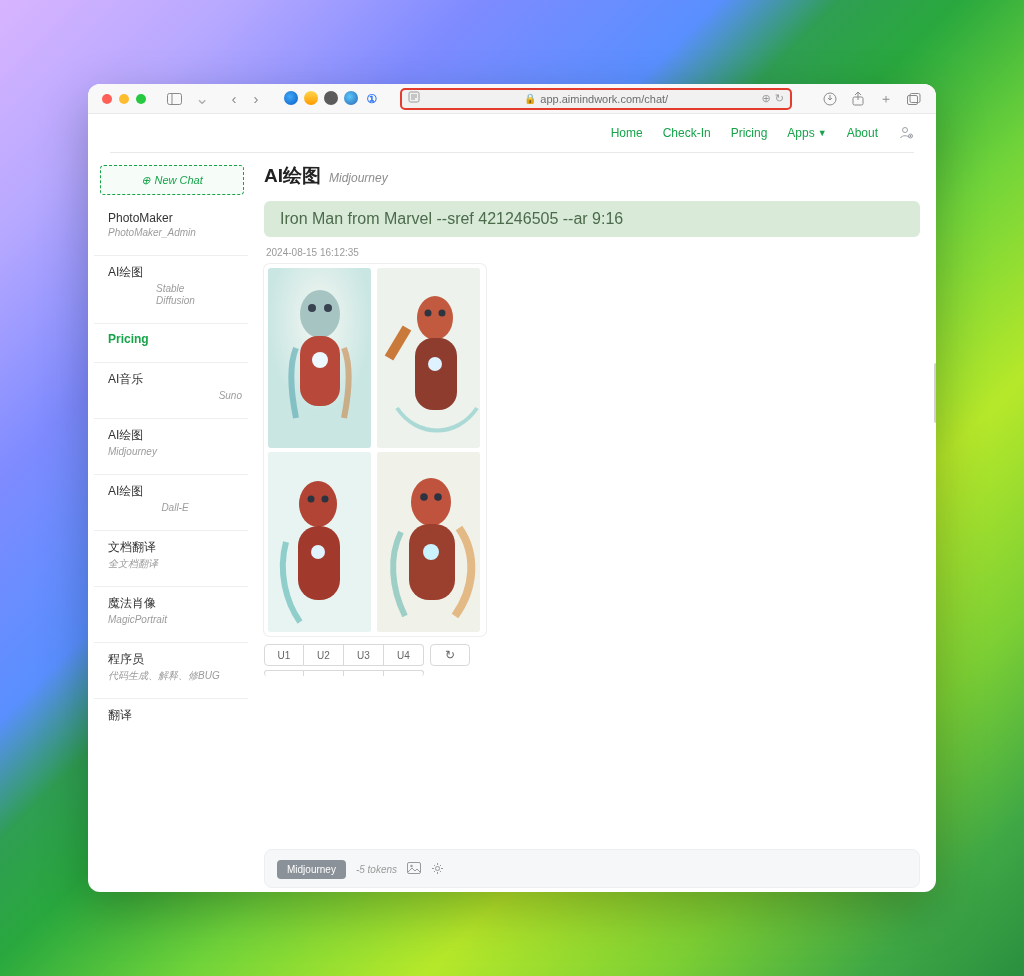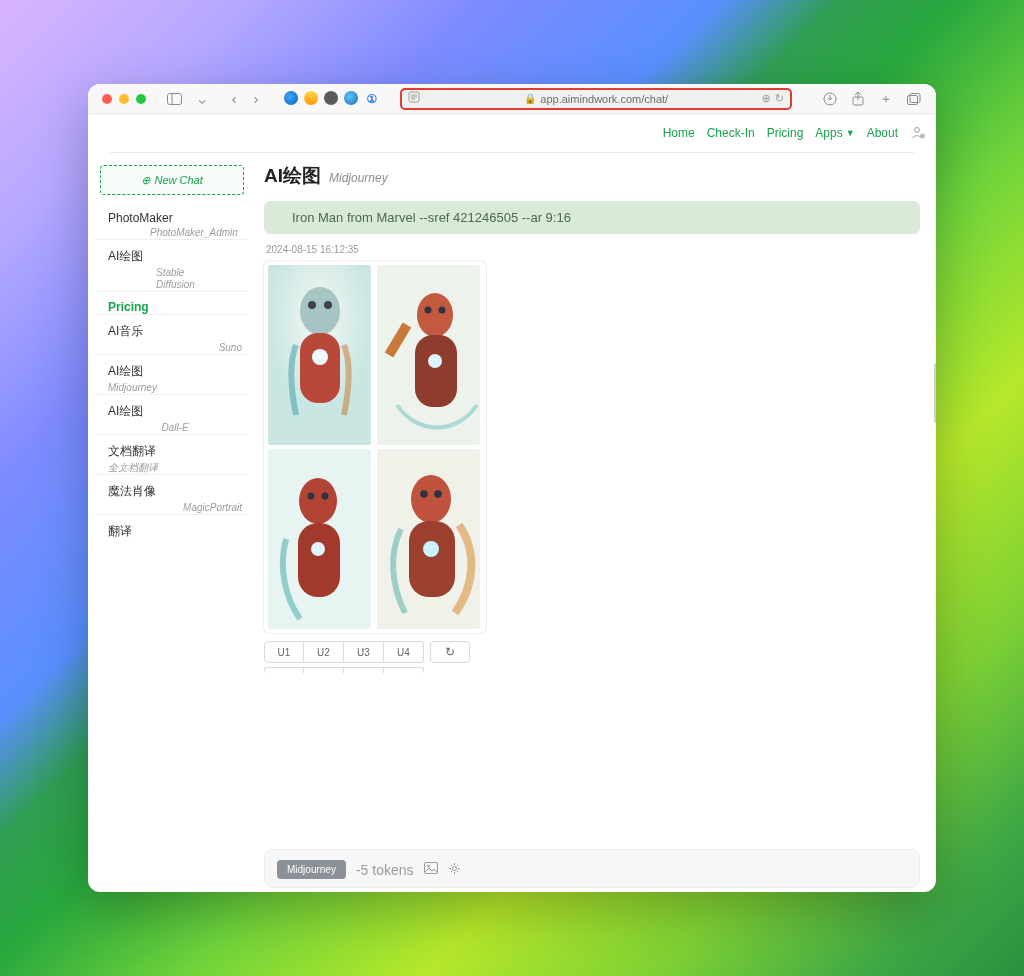--- a/index.html
+++ b/index.html
@@ -49,51 +49,51 @@
     background:#f1f1f1;
   }
   .urlbar .lock{margin-right:4px;font-size:10px}
   .urlbar .side{position:absolute;left:6px;color:#9a9a9a;font-size:12px}
   .urlbar .refresh{position:absolute;right:6px;color:#9a9a9a;font-size:11px;display:flex;gap:4px}
   .right-tbicons{display:flex;gap:12px;margin-left:18px}
   
   .content{flex:1;display:flex;flex-direction:column;overflow:hidden}
   .topnav{
     height:38px;display:flex;align-items:center;justify-content:flex-end;
-    gap:12px;padding:0 10px;font-size:12px;color:#16a34a;
+    gap:20px;padding:0 22px;font-size:12px;color:#16a34a;
     border-bottom:0;
   }
   .topnav a{color:#16a34a;text-decoration:none;display:flex;align-items:center;gap:3px}
   .topnav .apps .caret{font-size:9px}
   .topnav .about{color:#16a34a}
   .topnav .user{color:#9aa0a6}
   .topnav-hr{height:1px;background:#e9e9e9;margin:0 22px}
   .body{flex:1;display:flex;overflow:hidden}
   .sidebar{width:160px;padding:10px 0 0 6px;overflow:auto}
   .newchat{
     margin:2px 4px 8px 6px;
     border:1px dashed #16a34a;border-radius:4px;
     height:30px;display:flex;align-items:center;justify-content:center;
     color:#16a34a;font-size:11px;font-style:italic;gap:4px;
     background:#f6fdf9;
   }
-  .side-item{padding:8px 6px 0 14px;border-bottom:1px solid #eee;cursor:pointer}
+  .side-item{padding:8px 6px 16px 14px;border-bottom:1px solid #eee;cursor:pointer}
   .side-item:last-child{border-bottom:none}
   .side-item .t{font-size:12px;color:#333}
   .side-item .s{font-size:10px;color:#9c9c9c;font-style:italic;margin-top:2px;line-height:1.2}
   .side-item.active .t{color:#16a34a;font-weight:600}
   .main{
     flex:1;display:flex;flex-direction:column;padding:0 16px;overflow:hidden;position:relative;
   }
   .page-title{display:flex;align-items:baseline;gap:8px;margin:10px 0 12px}
   .page-title h1{font-size:19px;font-weight:600;color:#222}
   .page-title .sub{font-size:12px;color:#8d8d8d;font-style:italic}
   .prompt-bar{
-    background:#d9ead9;border-radius:6px;padding:9px 28px;
-    font-size:13px;color:#4b6b4b;margin-bottom:6px;
+    background:#d9ead9;border-radius:6px;padding:9px 16px;
+    font-size:16px;color:#4b6b4b;margin-bottom:6px;
   }
   .timestamp{font-size:10px;color:#9a9a9a;margin:4px 0 6px 2px}
   .gallery{
     background:#fff;border-radius:6px;padding:4px;width:222px;
     display:grid;grid-template-columns:1fr 1fr;gap:4px;
     box-shadow:0 0 0 1px #eee;
   }
   .thumb{
     width:103px;height:180px;border-radius:3px;overflow:hidden;
     background:#ecf6f6;position:relative;
@@ -110,21 +110,21 @@
   .rebtn{width:40px;height:22px;border:1px solid #d9d9d9;border-radius:4px;margin-left:6px;display:flex;align-items:center;justify-content:center;font-size:12px;color:#666;cursor:pointer;background:#fff}
   .partial-row{display:flex;gap:0;margin-top:4px}
   .partial-row .vbtn{height:6px;border-bottom:none}
   .composer{
     margin-top:auto;background:#f6f7f8;border-radius:8px;
     padding:10px 12px 8px;display:flex;flex-direction:column;gap:8px;
     border:1px solid #eceef0;margin-bottom:4px;
   }
   .comp-head{display:flex;align-items:center;gap:10px}
   .pill{background:#8b9198;color:#fff;font-size:10px;padding:4px 10px;border-radius:4px}
-  .tokens{font-size:14px;color:#9a9a9a;}
+  .tokens{font-size:10px;color:#9a9a9a;font-style:italic}
   .comp-icon{color:#9a9a9a;font-size:12px}
   .comp-body{position:relative}
   .comp-input{
     width:100%;height:64px;border:none;background:transparent;resize:none;
     font-size:11px;color:#333;outline:none;
   }
   .comp-input::placeholder{color:#b5b9bd}
   .send{position:absolute;right:2px;bottom:2px;color:#9a9a9a;font-size:16px}
   .scroll-ind{position:absolute;right:-2px;top:210px;width:4px;height:60px;background:#d0d0d0;border-radius:2px}
 </style>
@@ -220,21 +220,21 @@
     <div class="body">
 
       <div class="sidebar">
         <div class="newchat">
           <span>⊕</span>
           <span>New Chat</span>
         </div>
         <div id="side-items">
             <div class="side-item">
               <div class="t">PhotoMaker</div>
-              <div class="s" style="white-space: pre-line; margin-left: 42px;">PhotoMaker_Admin</div>
+              <div class="s" style="white-space: pre-line;">PhotoMaker_Admin</div>
             </div>
             <div class="side-item">
               <div class="t">AI绘图</div>
               <div class="s" style="white-space: pre-line; margin-left: 48px;">Stable
 Diffusion</div>
             </div>
             <div class="side-item active">
               <div class="t">Pricing</div>
             </div>
             <div class="side-item">
@@ -248,21 +248,25 @@
             <div class="side-item">
               <div class="t">AI绘图</div>
               <div class="s" style="white-space: pre-line; text-align: center;">Dall-E</div>
             </div>
             <div class="side-item">
               <div class="t">文档翻译</div>
               <div class="s" style="white-space: pre-line; font-family: Liberation Serif, serif;">全文档翻译</div>
             </div>
             <div class="side-item">
               <div class="t">魔法肖像</div>
-              <div class="s" style="white-space: pre-line; text-align: right;">MagicPortrait</div>
+              <div class="s" style="white-space: pre-line;">MagicPortrait</div>
+            </div>
+            <div class="side-item">
+              <div class="t">程序员</div>
+              <div class="s" style="white-space: pre-line;">代码生成、解释、修BUG</div>
             </div>
             <div class="side-item">
               <div class="t">翻译</div>
             </div>
           </div>
       </div>
 
       <div class="main">
         <div class="page-title">
           <h1>AI绘图</h1>

